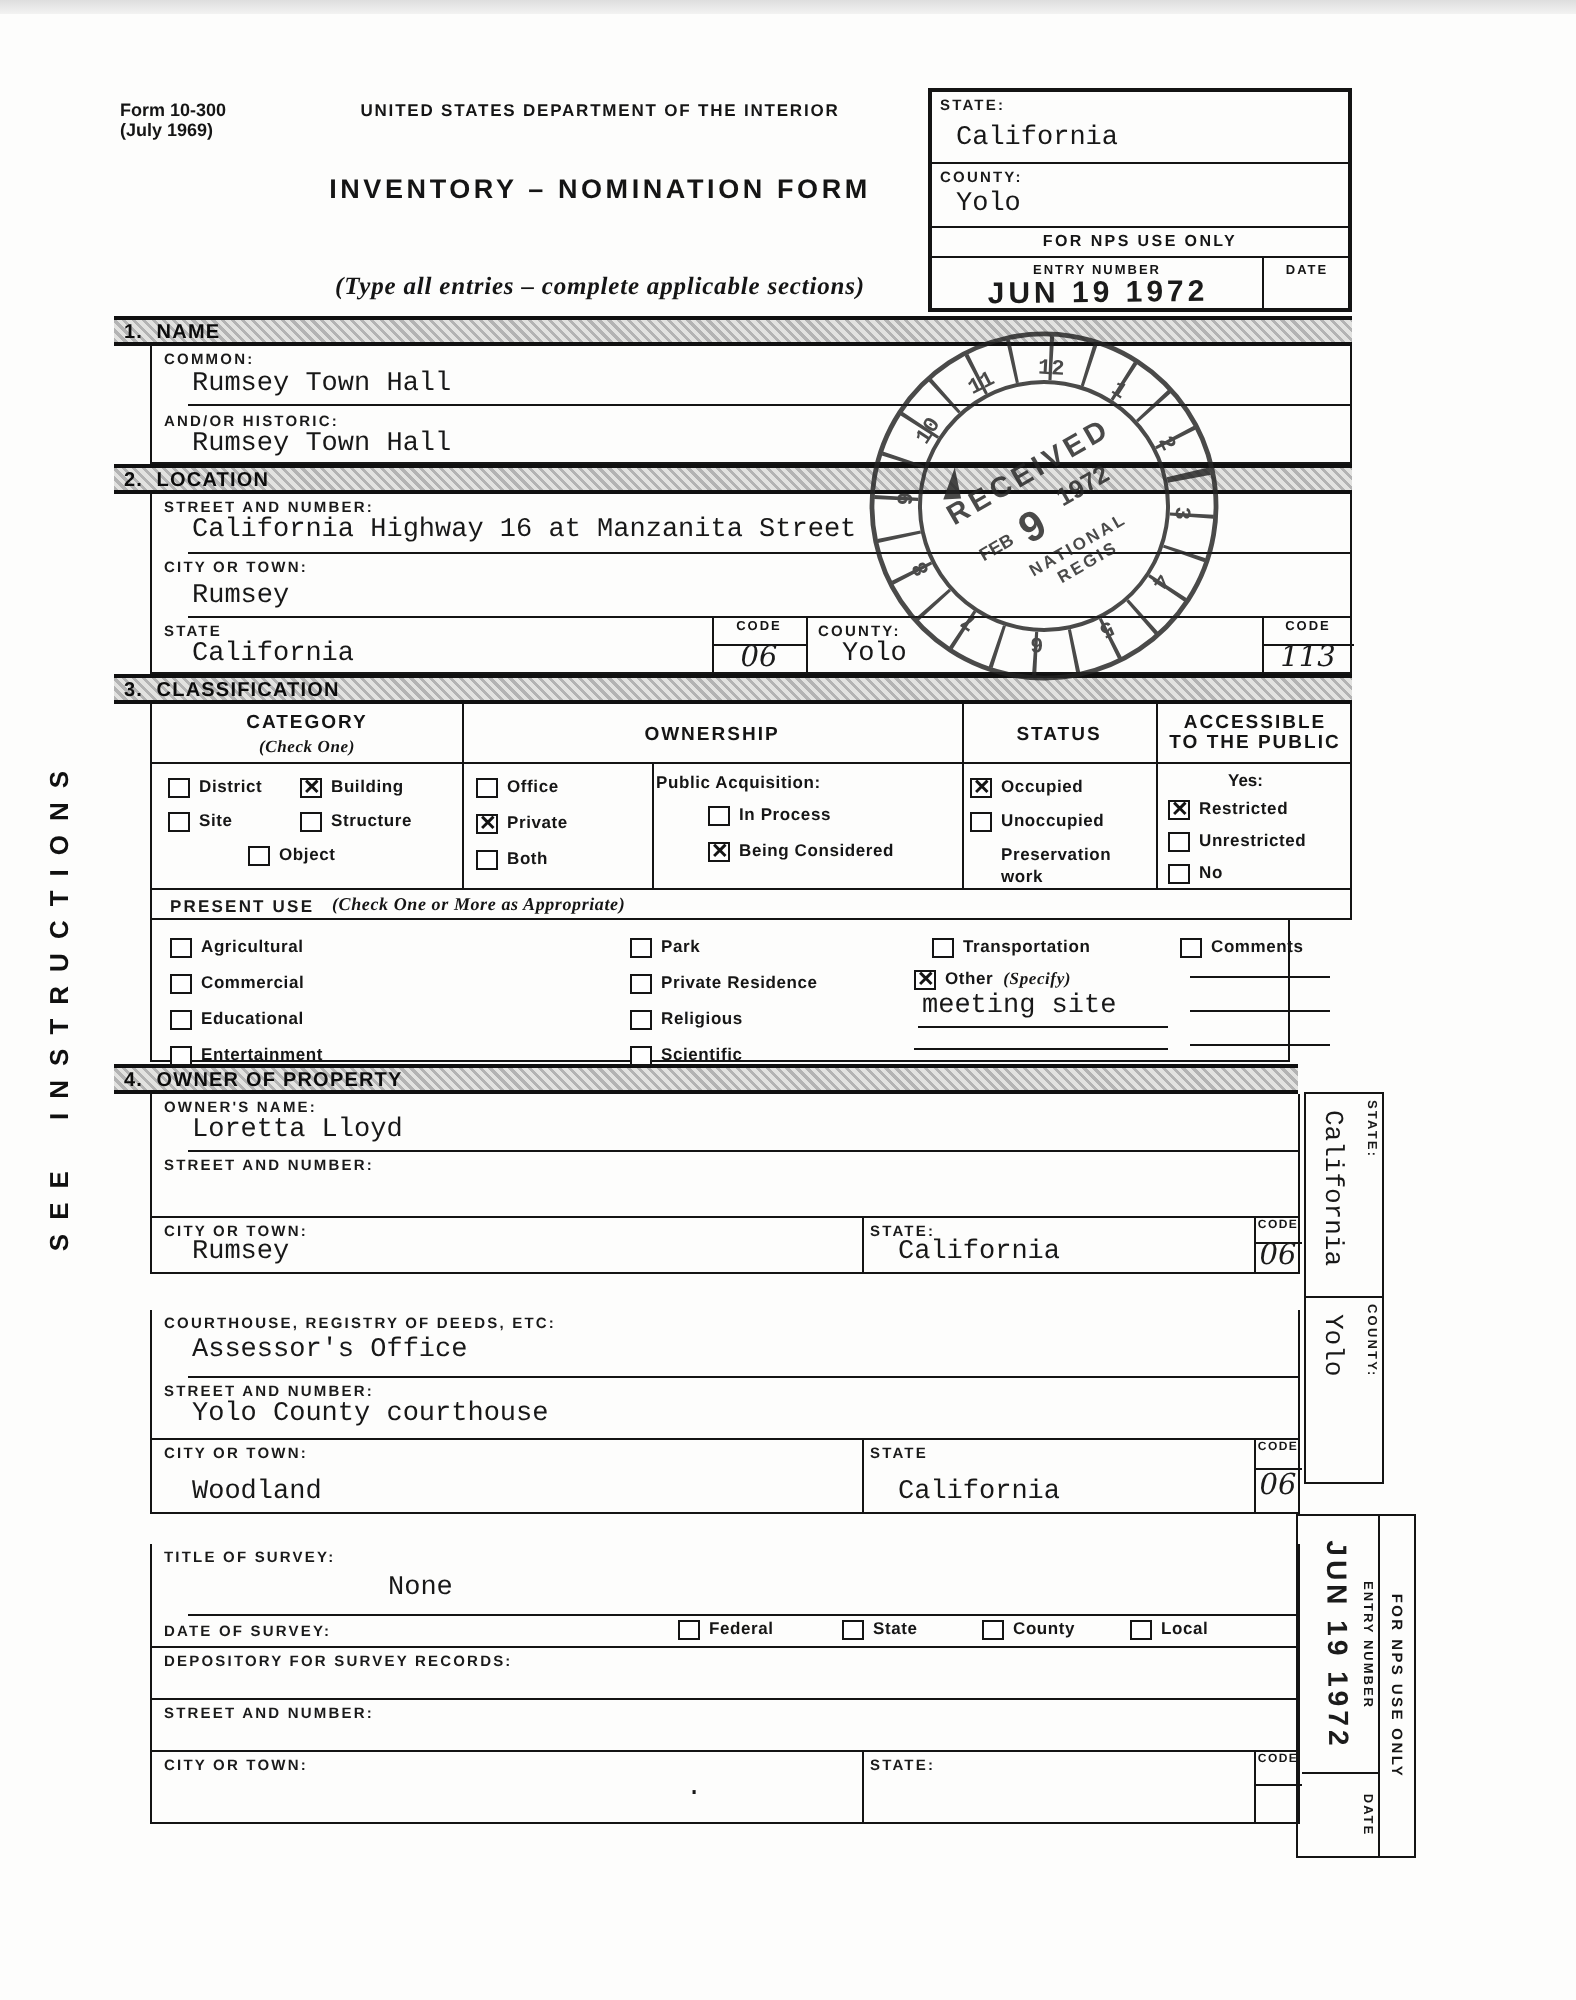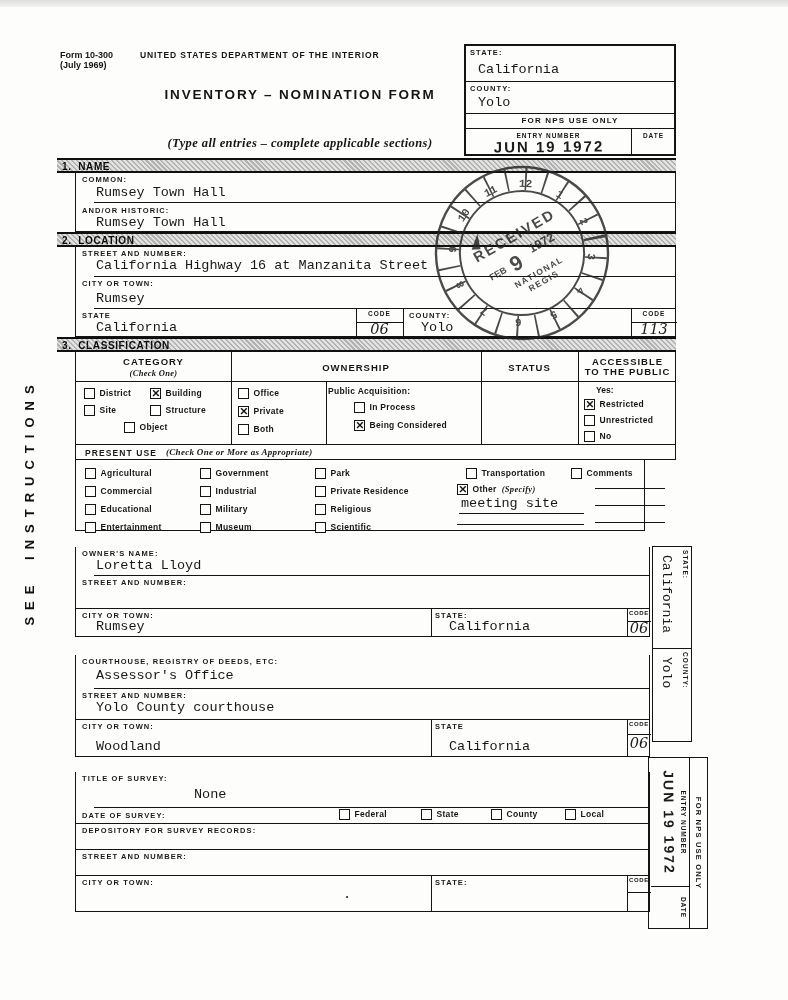--- a/index.html
+++ b/index.html
@@ -16,21 +16,21 @@
   .hval{position:absolute;font-family:"DejaVu Serif",serif;font-style:italic;font-size:14.5px;text-align:center;color:#1c1c1c}
   .clab{position:absolute;font-size:6.5px;font-weight:700;letter-spacing:1px;text-align:center;white-space:nowrap}
   .hline{position:absolute;border-top:1.6px solid #141414}
   .vl{position:absolute;width:0;border-left:1.6px solid #141414}
   .bar{position:absolute;height:15px;border-top:2px solid #101010;border-bottom:2px solid #101010;
        background:repeating-linear-gradient(45deg,#b3b3b3 0 1.5px,#e2e2e0 1.5px 3.5px);
        font-size:10px;font-weight:700;letter-spacing:.6px;line-height:11px;padding:1px 0 0 5px;white-space:pre;color:#0c0c0c}
   .sec{position:absolute;border:1.7px solid #141414;border-top:none;background:#fdfdfc}
   .box{position:absolute;border:2px solid #141414}
   
-  .cbitem{display:inline-flex;gap:5px;align-items:center;font-size:8.5px;font-weight:700;letter-spacing:.3px;color:#161616}
+  .cbitem{display:inline-flex;gap:5px;align-items:flex-end;font-size:8.5px;font-weight:700;letter-spacing:.3px;color:#161616}
   .cb{display:inline-block;width:10.5px;height:10.5px;border:1.7px solid #141414;position:relative;flex:0 0 auto;background:#fff}
   .cb.checked::after{content:"✕";position:absolute;left:.5px;top:-2.5px;font-size:10.5px;font-weight:700;color:#141414}
   .cblab{line-height:11px;white-space:pre-line}
   .flexcol{display:flex;flex-direction:column;gap:7px;position:absolute}
   .catgrid{display:grid;grid-template-columns:66px auto;row-gap:6px;position:absolute}
   .catgrid .cbitem:nth-child(5){grid-column:1/3;margin-left:40px}
   .thead{position:absolute;font-size:9.5px;font-weight:700;letter-spacing:1px;text-align:center;white-space:nowrap}
   .isub{font-family:"Liberation Serif",serif;font-style:italic;font-weight:700}
   
   .rin{transform-origin:0 0;position:absolute;left:0;top:0}
@@ -43,21 +43,21 @@
 </head>
 <body>
 
 <div class="page">
   <div class="topstrip"></div>
 
   <div class="abs" style="left:60px;top:50px;font-size:9px;font-weight:700;line-height:10px">
     <div>Form 10-300</div>
     <div>(July 1969)</div>
   </div>
-  <div class="abs" style="left:140px;top:50px;width:320px;font-size:8.5px;font-weight:700;letter-spacing:.9px;line-height:10px">
+  <div class="abs" style="left:140px;top:50px;width:320px;text-align:center;font-size:8.5px;font-weight:700;letter-spacing:.9px;line-height:10px">
     <div>UNITED STATES DEPARTMENT OF THE INTERIOR</div>
   </div>
   <div class="abs" style="left:85px;top:86px;width:430px;text-align:center;font-size:13.5px;font-weight:700;letter-spacing:1.8px;line-height:17px">
     <div>INVENTORY – NOMINATION FORM</div>
   </div>
   <div class="abs isub" style="left:85px;top:136px;width:430px;text-align:center;font-size:12.5px;letter-spacing:.4px">(Type all entries – complete applicable sections)</div>
 
   <div class="box" style="left:464px;top:44px;width:212px;height:112px">
     <div style="position:relative;height:36px;border-bottom:1.6px solid #141414">
       <span class="flab" style="left:4px;top:2px">STATE:</span>
@@ -72,20 +72,21 @@
       <div class="vl" style="left:165px;top:0;height:25px"></div>
       <div class="clab" style="left:0;top:3px;width:165px">ENTRY NUMBER</div>
       <div class="clab" style="left:165px;top:3px;width:45px">DATE</div>
       <div class="stampdate" style="position:absolute;left:4px;top:9px;width:158px;text-align:center;transform:rotate(-.6deg)">JUN 19 1972</div>
     </div>
   </div>
 
   <div class="bar" style="left:57px;top:158px;width:619px">1.  NAME</div>
   <div class="bar" style="left:57px;top:232px;width:619px">2.  LOCATION</div>
   <div class="bar" style="left:57px;top:337px;width:619px">3.  CLASSIFICATION</div>
+  <div class="bar" style="left:57px;top:532px;width:592px">4.  OWNER OF PROPERTY</div>
 
   <div class="sec" style="left:75px;top:173px;width:601px;height:59px">
     <span class="flab" style="left:6px;top:2px">COMMON:</span>
     <span class="tval" style="left:20px;top:12px">Rumsey Town Hall</span>
     <div class="hline" style="left:18px;right:0;top:29px"></div>
     <span class="flab" style="left:6px;top:33px">AND/OR HISTORIC:</span>
     <span class="tval" style="left:20px;top:42px">Rumsey Town Hall</span>
   </div>
 
   <div class="sec" style="left:75px;top:247px;width:601px;height:90px">
@@ -196,22 +197,37 @@
           <span class="cbitem">
             <span class="cb"></span>
             <span class="cblab">In Process</span>
           </span>
           <span class="cbitem">
             <span class="cb checked"></span>
             <span class="cblab">Being Considered</span>
           </span>
         </div>
     </div>
+    <div class="flexcol" style="left:409px;top:36px;width:92px;gap:6px">
+        <span class="cbitem">
+          <span class="cb checked"></span>
+          <span class="cblab">Occupied</span>
+        </span>
+        <span class="cbitem">
+          <span class="cb"></span>
+          <span class="cblab">Unoccupied</span>
+        </span>
+        <span class="cbitem">
+          <span class="cb"></span>
+          <span class="cblab">Preservation work
+in progress</span>
+        </span>
+      </div>
     <div class="abs" style="left:508px;top:33px">
-      <div style="font-size:8.5px;font-weight:700;margin-left:12px">Yes:</div>
+      <div style="font-size:8.5px;font-weight:700;margin-left:30px">Yes:</div>
       <div style="display:flex;flex-direction:column;gap:5px;margin-top:4px">
           <span class="cbitem">
             <span class="cb checked"></span>
             <span class="cblab">Restricted</span>
           </span>
           <span class="cbitem">
             <span class="cb"></span>
             <span class="cblab">Unrestricted</span>
           </span>
           <span class="cbitem">
@@ -238,38 +254,20 @@
         </span>
         <span class="cbitem">
           <span class="cb"></span>
           <span class="cblab">Educational</span>
         </span>
         <span class="cbitem">
           <span class="cb"></span>
           <span class="cblab">Entertainment</span>
         </span>
       </div>
-    <div class="flexcol" style="left:124px;top:8px">
-        <span class="cbitem">
-          <span class="cb"></span>
-          <span class="cblab">Government</span>
-        </span>
-        <span class="cbitem">
-          <span class="cb"></span>
-          <span class="cblab">Industrial</span>
-        </span>
-        <span class="cbitem">
-          <span class="cb"></span>
-          <span class="cblab">Military</span>
-        </span>
-        <span class="cbitem">
-          <span class="cb"></span>
-          <span class="cblab">Museum</span>
-        </span>
-      </div>
     <div class="flexcol" style="left:239px;top:8px">
         <span class="cbitem">
           <span class="cb"></span>
           <span class="cblab">Park</span>
         </span>
         <span class="cbitem">
           <span class="cb"></span>
           <span class="cblab">Private Residence</span>
         </span>
         <span class="cbitem">
@@ -288,21 +286,21 @@
         </span>
       </div>
     <span class="cbitem" style="position:absolute;left:381px;top:24px">
       <span class="cb checked"></span>
       <span class="cblab">Other</span>
       <span class="cblab isub" style="font-size:8.5px">(Specify)</span>
     </span>
     <span class="tval" style="left:385px;top:36px">meeting site</span>
     <div class="hline" style="left:383px;top:53px;width:125px"></div>
     <div class="hline" style="left:381px;top:64px;width:127px"></div>
-    <div class="flexcol" style="left:495px;top:8px">
+    <div class="flexcol" style="left:514px;top:8px">
         <span class="cbitem">
           <span class="cb"></span>
           <span class="cblab">Comments</span>
         </span>
       </div>
     <div class="hline" style="left:519px;top:28px;width:70px"></div>
     <div class="hline" style="left:519px;top:45px;width:70px"></div>
     <div class="hline" style="left:519px;top:62px;width:70px"></div>
   </div>
 

